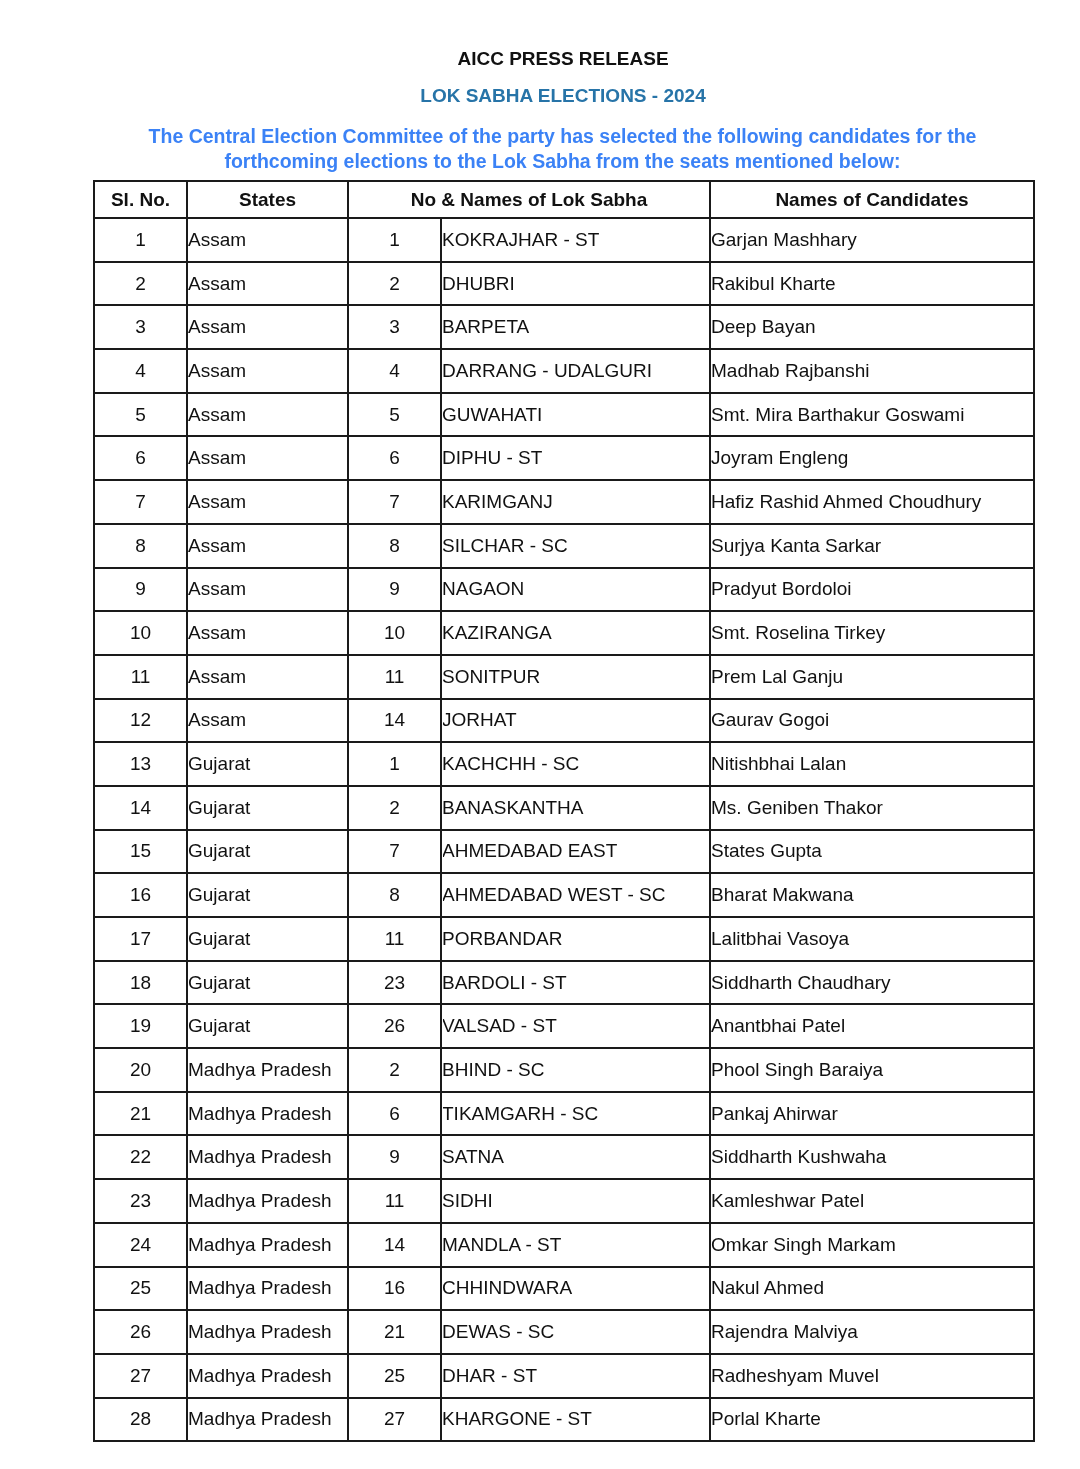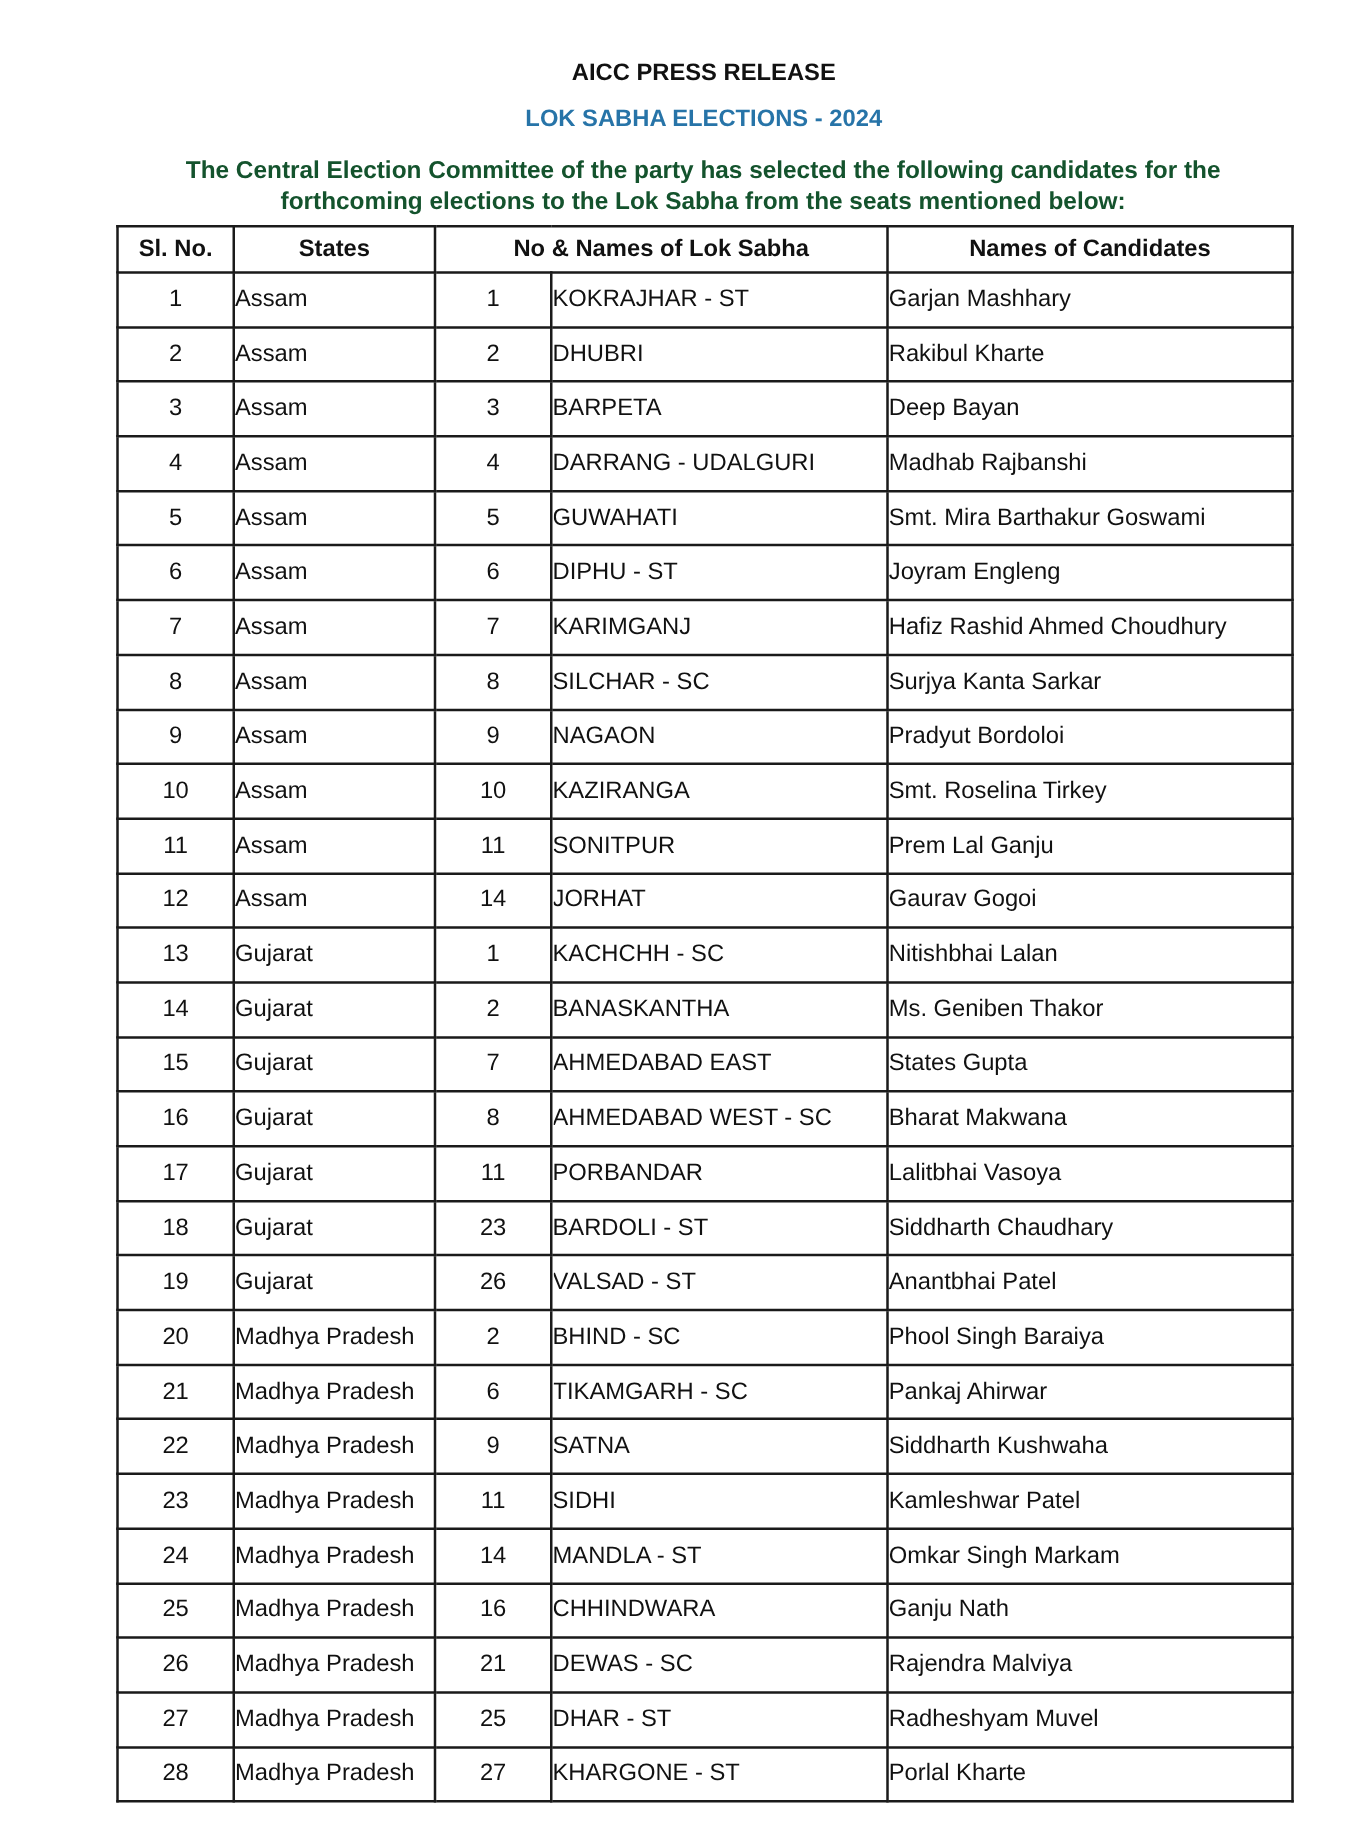--- a/index.html
+++ b/index.html
@@ -10,21 +10,21 @@
     .title {
       position: absolute; left: 0; width: 1126px; text-align: center;
       font-weight: bold; font-size: 19px; top: 48px; color: #111;
     }
     .subtitle {
       position: absolute; left: 0; width: 1126px; text-align: center;
       font-weight: bold; font-size: 19px; top: 85px; color: #2774a8;
     }
     .intro {
       position: absolute; left: 90px; width: 945px; text-align: center;
-      font-weight: bold; font-size: 19.5px; line-height: 25px; top: 124px; color: #14532d;
+      font-weight: bold; font-size: 19.5px; line-height: 25px; top: 124px; color: #3b82f6;
     }
     table.candidates {
       position: absolute; left: 93px; top: 180px; width: 940px;
       border-collapse: collapse; table-layout: fixed;
       border: 2.5px solid #111;
     }
     table.candidates th, table.candidates td {
       border: 2px solid #1a1a1a; padding: 0; font-size: 19px;
       white-space: nowrap; overflow: hidden;
     }
@@ -229,21 +229,21 @@
         <td class="c-state">Madhya Pradesh</td>
         <td class="c-no">14</td>
         <td class="c-pc">MANDLA - ST</td>
         <td class="c-cand">Omkar Singh Markam</td>
       </tr>
       <tr>
         <td class="c-sl">25</td>
         <td class="c-state">Madhya Pradesh</td>
         <td class="c-no">16</td>
         <td class="c-pc">CHHINDWARA</td>
-        <td class="c-cand">Ganju Nath</td>
+        <td class="c-cand">Nakul Ahmed</td>
       </tr>
       <tr>
         <td class="c-sl">26</td>
         <td class="c-state">Madhya Pradesh</td>
         <td class="c-no">21</td>
         <td class="c-pc">DEWAS - SC</td>
         <td class="c-cand">Rajendra Malviya</td>
       </tr>
       <tr>
         <td class="c-sl">27</td>

